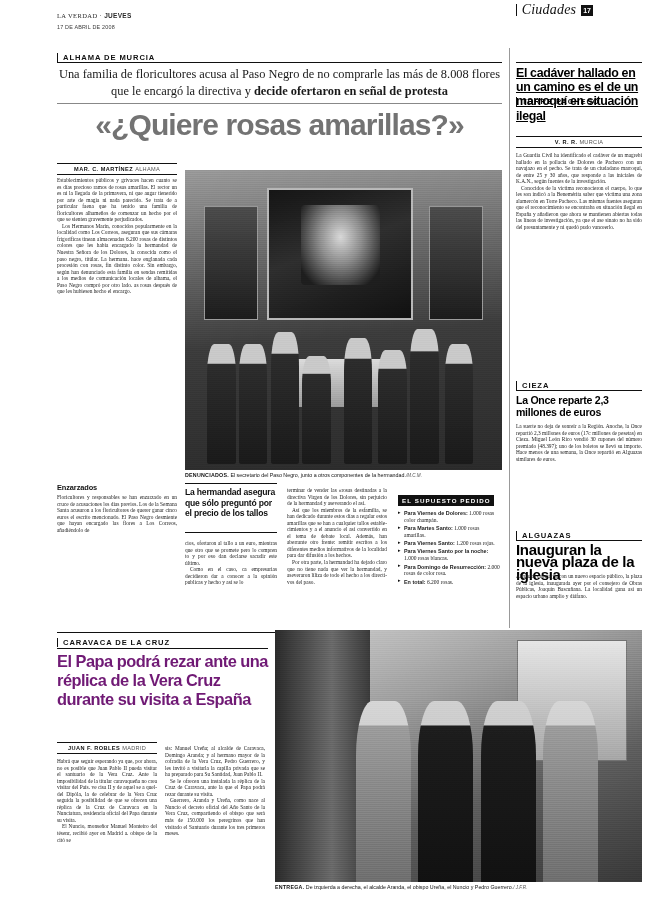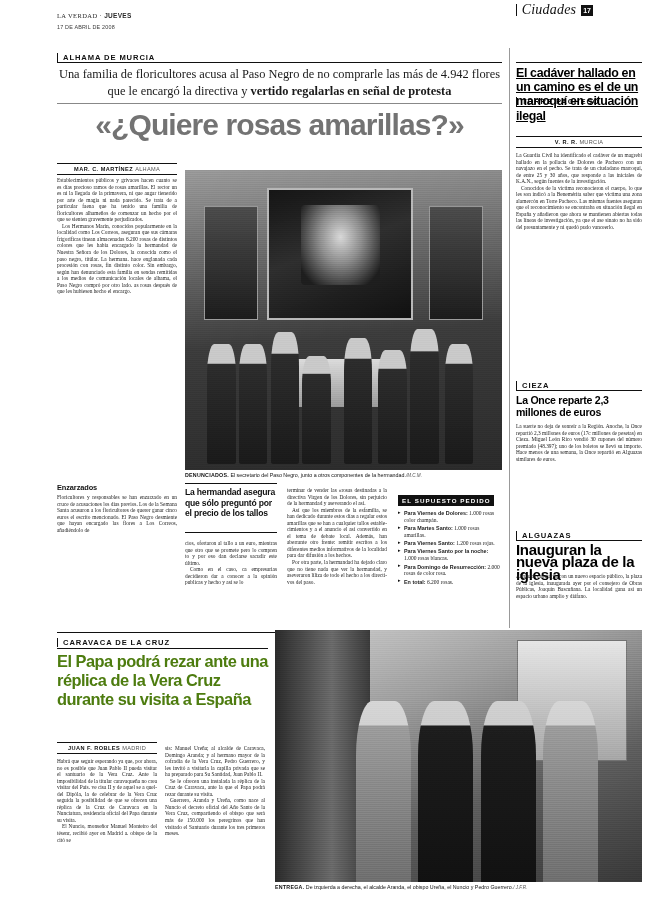--- a/index.html
+++ b/index.html
@@ -202,21 +202,21 @@
   }
   .alg-body { position: absolute; left: 516px; top: 573px; width: 126px; height: 55px; }
 
   
   .bottom-sep { position: absolute; left: 57px; top: 632px; width: 585px; height: 1px; background:#111; }
   .cv-kicker { position: absolute; left: 57px; top: 638px; }
   .cv-rule { position: absolute; left: 57px; top: 648px; width: 211px; height: 1.2px; background:#111; }
   .cv-head {
     position: absolute; left: 57px; top: 652px; width: 211px;
     font-family: "Liberation Sans", sans-serif; font-weight: bold;
-    font-size: 16.4px; line-height: 18.8px; color: #4d7c0f; letter-spacing: -.5px;
+    font-size: 16.4px; line-height: 18.8px; color: #701a75; letter-spacing: -.5px;
   }
   .cv-byline-wrap { position: absolute; left: 57px; top: 742px; width: 100px; }
   .cv-col1 { position: absolute; left: 57px; top: 758px; width: 100px; height: 140px; }
   .cv-col2 { position: absolute; left: 165px; top: 745px; width: 100px; height: 153px; }
 
   .photo2 {
     position: absolute; left: 275px; top: 630px; width: 367px; height: 252px;
     background: #555; overflow: hidden;
   }
   .photo2 .bg { position:absolute; inset:0;
@@ -256,21 +256,21 @@
       <div class="mh-rule"></div>
       <div class="mh-section">Ciudades</div>
       <div class="mh-pagenum">17</div>
     </div>
   </div>
 
   <div class="kicker alhama-kicker">ALHAMA DE MURCIA</div>
   <div class="alhama-rule-top"></div>
 
   <div class="alhama-lead">
-    <span>Una familia de floricultores acusa al Paso Negro de no comprarle las más de 4.942 flores que le encargó la directiva y </span><b>vertido regalarlas en señal de protesta</b>
+    <span>Una familia de floricultores acusa al Paso Negro de no comprarle las más de 8.008 flores que le encargó la directiva y </span><b>decide ofertaron en señal de protesta</b>
   </div>
   <div class="alhama-rule-bot"></div>
 
   <h1 class="alhama-head">«¿Quiere rosas amarillas?»</h1>
 
   <div class="alhama-byline-wrap">
     <div class="byline-rule"></div>
     <div class="byline">
       <b>MAR. C. MARTÍNEZ</b>
       <span class="city">ALHAMA</span>

